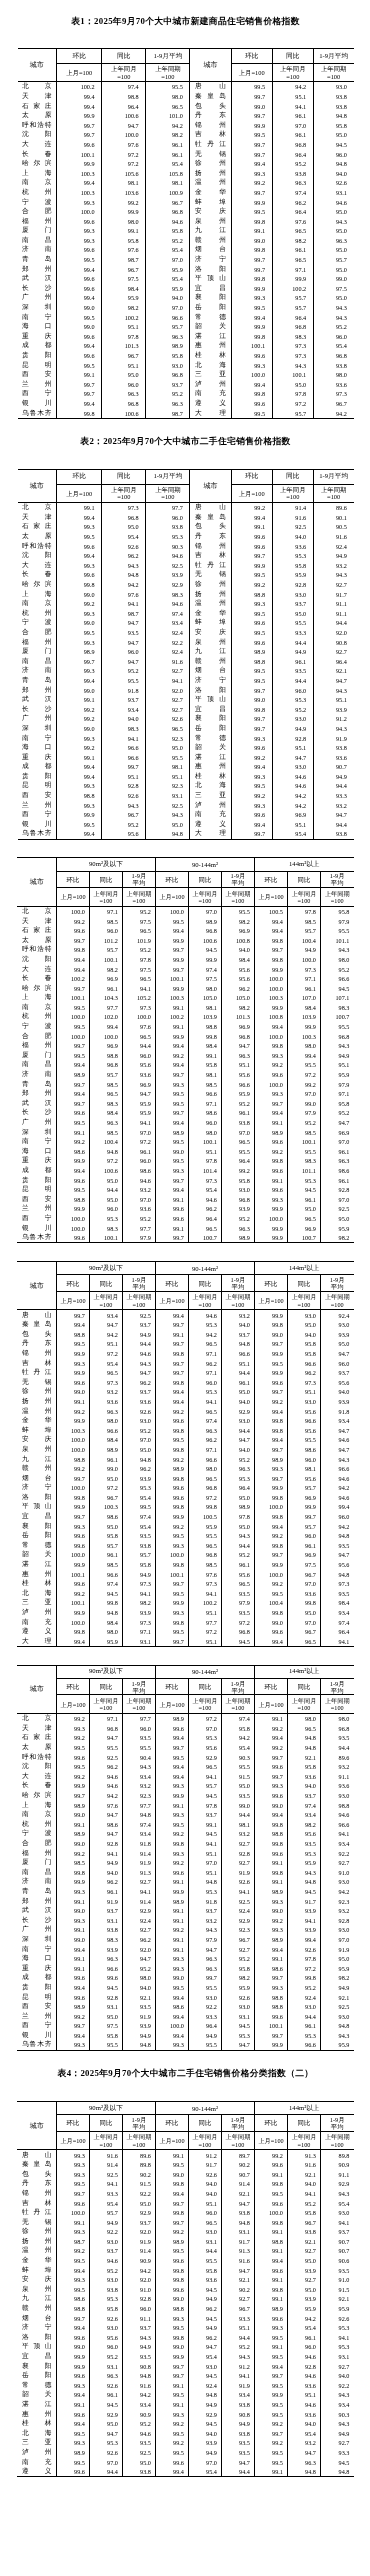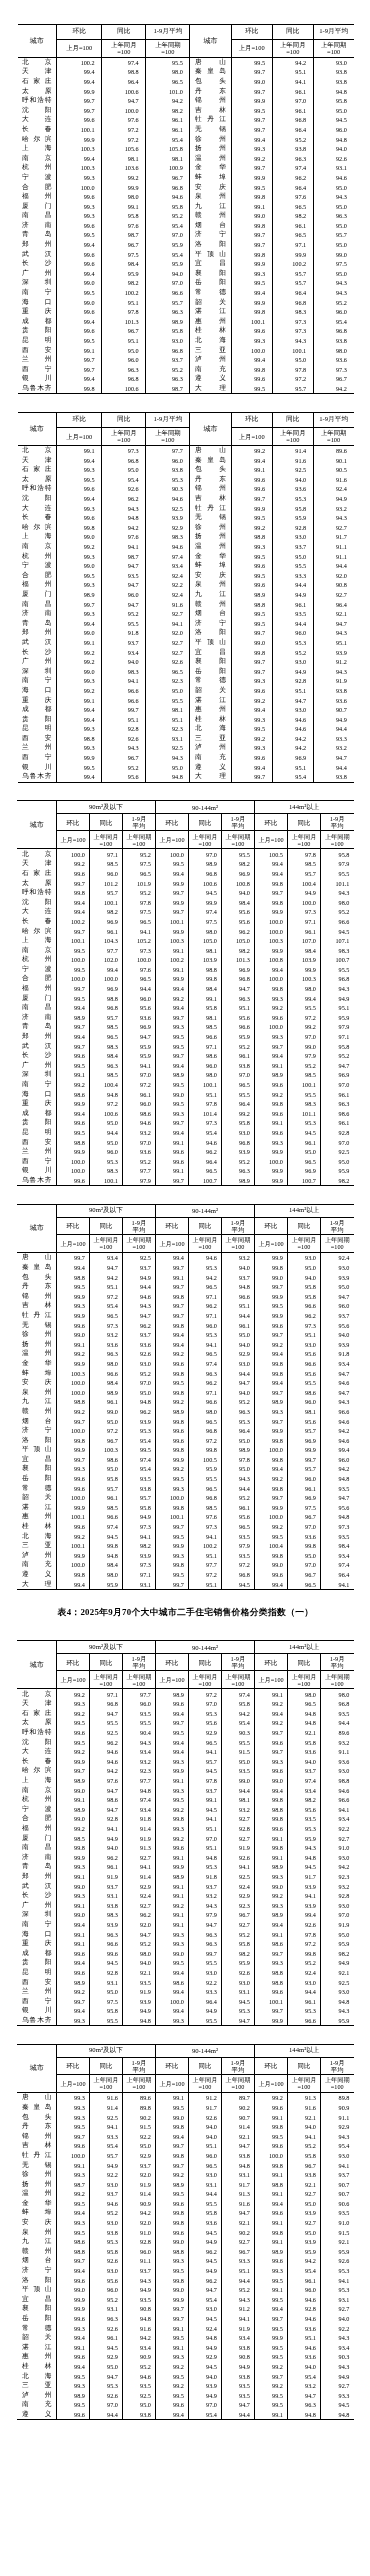--- a/index.html
+++ b/index.html
@@ -25,20 +25,21 @@
   table.classified td.num{padding-right:4.1px;}
   td.citycell{padding:0 4.6px;height:9.6px;font-size:6.7px;}
   .cn{display:flex;justify-content:space-between;}
   .cn i{font-style:normal;}
 </style>
 </head>
 <body>
 
 <main class="page" id="doc">
     <section class="block">
+      <div class="tbl-title">表1：2025年9月70个大中城市新建商品住宅销售价格指数</div>
       <table class="tbl paired">
         <colgroup>
           <col style="width:39px">
           <col style="width:45px">
           <col style="width:44px">
           <col style="width:44px">
           <col style="width:41px">
           <col style="width:41px">
           <col style="width:41px">
           <col style="width:40px">
@@ -774,20 +775,21 @@
               </span>
             </td>
             <td class="num">99.5</td>
             <td class="num">95.7</td>
             <td class="num">94.2</td>
           </tr>
         </tbody>
       </table>
     </section>
     <section class="block">
+      <div class="tbl-title">表2：2025年9月70个大中城市二手住宅销售价格指数</div>
       <table class="tbl paired">
         <colgroup>
           <col style="width:39px">
           <col style="width:45px">
           <col style="width:44px">
           <col style="width:44px">
           <col style="width:41px">
           <col style="width:41px">
           <col style="width:41px">
           <col style="width:40px">
@@ -2836,21 +2838,20 @@
             <td class="num">95.1</td>
             <td class="num">94.5</td>
             <td class="num">99.4</td>
             <td class="num">96.5</td>
             <td class="num">94.1</td>
           </tr>
         </tbody>
       </table>
     </section>
     <section class="block">
-      <div class="tbl-title">表4：2025年9月70个大中城市二手住宅销售价格分类指数（一）</div>
       <table class="tbl classified">
         <colgroup>
           <col style="width:39px">
           <col style="width:33px">
           <col style="width:33px">
           <col style="width:33px">
           <col style="width:33px">
           <col style="width:33px">
           <col style="width:33px">
           <col style="width:33px">
@@ -3495,20 +3496,21 @@
             <td class="num">95.5</td>
             <td class="num">94.7</td>
             <td class="num">99.9</td>
             <td class="num">96.6</td>
             <td class="num">95.9</td>
           </tr>
         </tbody>
       </table>
     </section>
     <section class="block">
+      <div class="tbl-title">表4：2025年9月70个大中城市二手住宅销售价格分类指数（二）</div>
       <table class="tbl classified">
         <colgroup>
           <col style="width:39px">
           <col style="width:33px">
           <col style="width:33px">
           <col style="width:33px">
           <col style="width:33px">
           <col style="width:33px">
           <col style="width:33px">
           <col style="width:33px">

